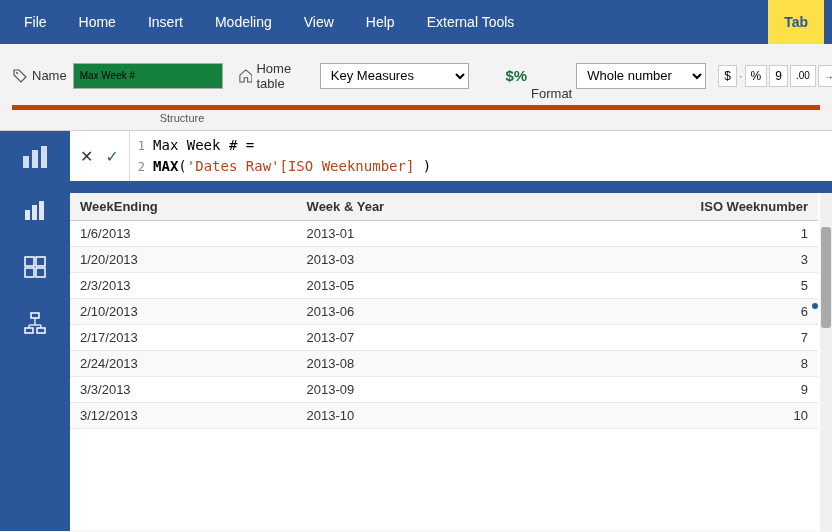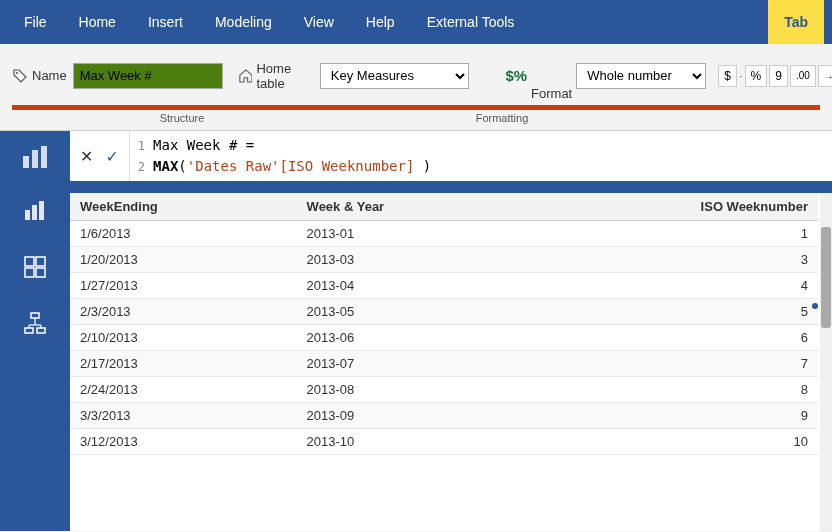--- a/index.html
+++ b/index.html
@@ -51,22 +51,22 @@
     .ribbon-label {
       font-size: 13px;
       color: #333;
       display: flex;
       align-items: center;
       gap: 4px;
     }
     .ribbon-input {
       border: 1px solid #aaa;
       padding: 3px 6px;
-      font-size: 13px;
-      background: #4d7c0f;
+      font-size: 10px;
+      background: #15803d;
       width: 150px;
       height: 26px;
     }
     .ribbon-select {
       border: 1px solid #aaa;
       padding: 3px 6px;
       font-size: 13px;
       background: white;
       height: 26px;
       width: 170px;
@@ -332,21 +332,20 @@
       <button class="fmt-btn" style="font-size:10px;">.00</button>
       <button class="fmt-btn" style="font-size:10px;">→0</button>
     </div>
 
     <div class="ribbon-separator"></div>
 
   </div>
 
   <div class="ribbon-groups">
     <div class="ribbon-group-label" style="width:340px;">Structure</div>
-    <div class="ribbon-group-label" style="width:300px;">Formatting</div>
   </div>
 </div>
 
 <div class="formula-bar">
   <div class="formula-sidebar">
     <svg width="28" height="28" viewBox="0 0 28 28" fill="none">
       <rect x="2" y="14" width="6" height="12" fill="white" opacity="0.8"></rect>
       <rect x="11" y="8" width="6" height="18" fill="white" opacity="0.8"></rect>
       <rect x="20" y="4" width="6" height="22" fill="white" opacity="0.8"></rect>
     </svg>
@@ -413,25 +412,20 @@
       <td>1/6/2013</td>
       <td>2013-01</td>
       <td>1</td>
     </tr>
               <tr>
       <td>1/20/2013</td>
       <td>2013-03</td>
       <td>3</td>
     </tr>
               <tr>
-      <td>1/27/2013</td>
-      <td>2013-04</td>
-      <td>4</td>
-    </tr>
-              <tr>
       <td>2/3/2013</td>
       <td>2013-05</td>
       <td>5</td>
     </tr>
               <tr>
       <td>2/10/2013</td>
       <td>2013-06</td>
       <td>6</td>
     </tr>
               <tr>

